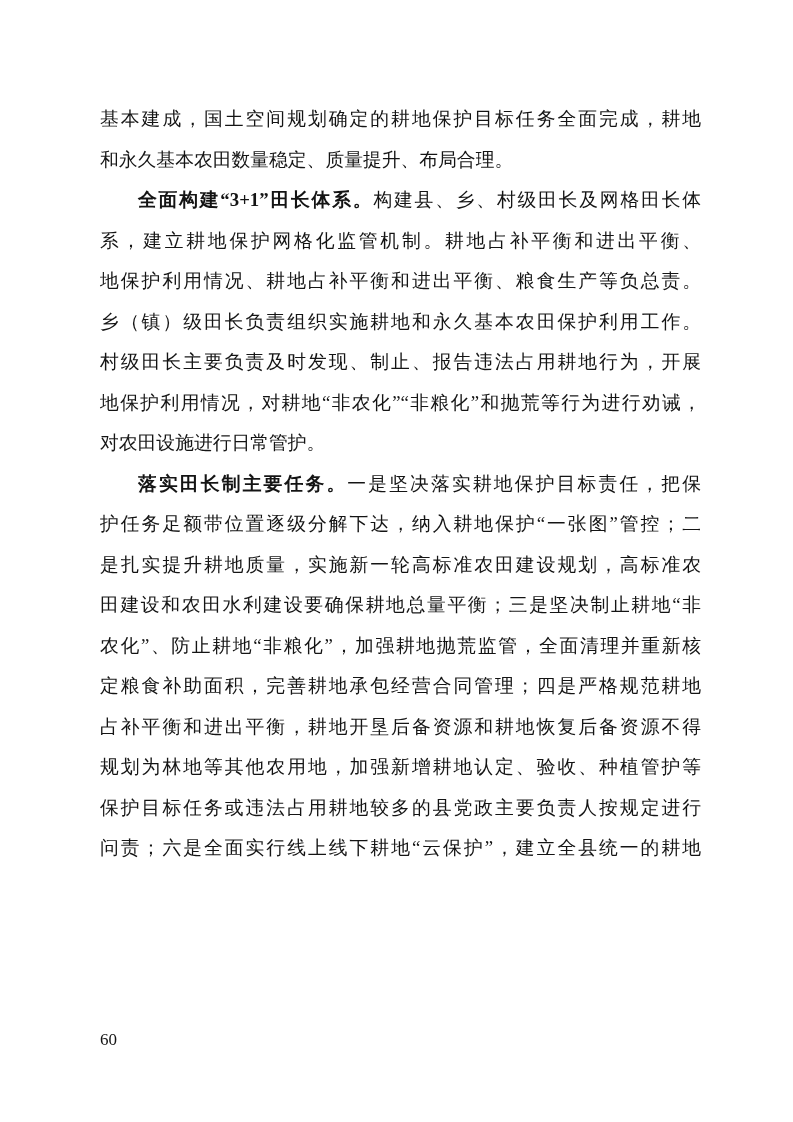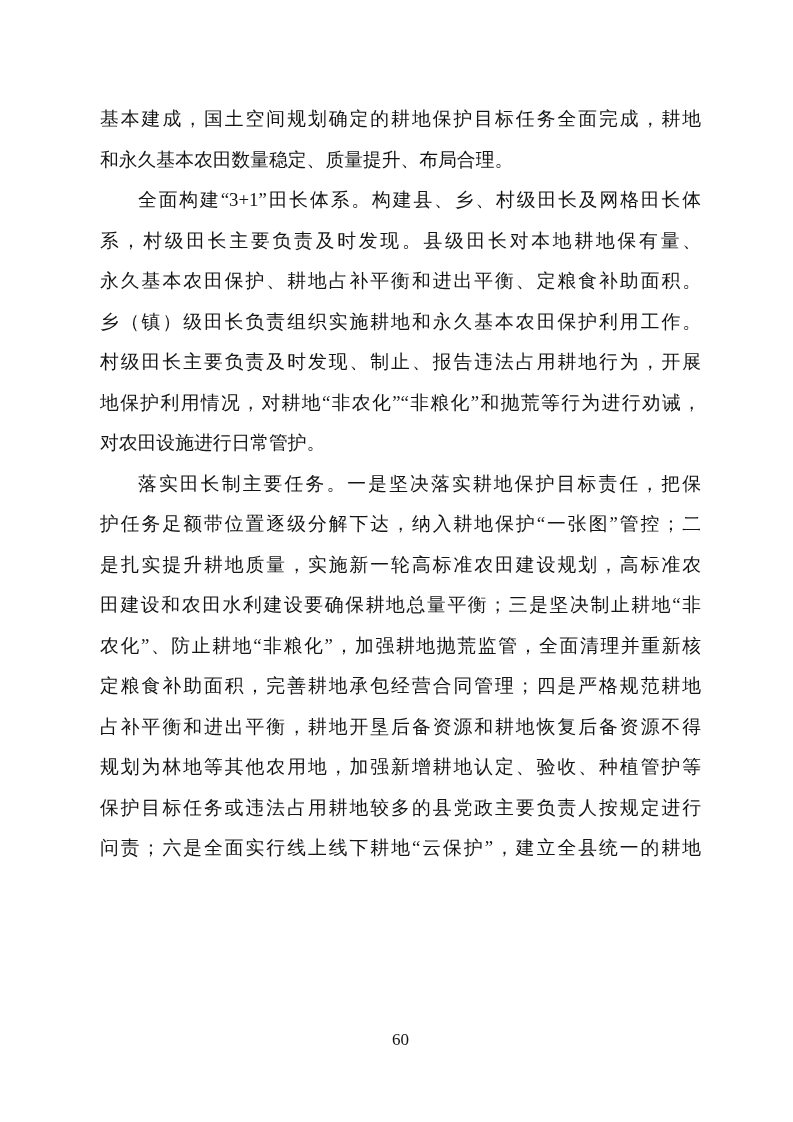--- a/index.html
+++ b/index.html
@@ -31,42 +31,42 @@
     text-align-last: justify;
     text-justify: inter-character;
   }
   .line.end {
     text-align-last: left;
   }
   .line.indent {
     padding-left: 38px;
   }
   .lead {
-    font-weight: normal;
+    font-weight: bold;
   }
   .pageno {
     position: absolute;
     left: 100px;
     top: 1030px;
     width: 601px;
-    text-align: center;
+    text-align: left;
     font-size: 17px;
     color: #141414;
   }
 </style>
 </head>
 <body>
 
 <div class="page">
   <div class="content">
     <div class="line"><span>基本建成，国土空间规划确定的耕地保护目标任务全面完成，耕地</span></div>
     <div class="line end"><span>和永久基本农田数量稳定、质量提升、布局合理。</span></div>
     <div class="line indent"><span class="lead">全面构建“3+1”田长体系。</span><span>构建县、乡、村级田长及网格田长体</span></div>
-    <div class="line"><span>系，村级田长主要负责及时发现。县级田长对本地耕地保有量、</span></div>
-    <div class="line"><span>永久基本农田保护、耕地占补平衡和进出平衡、定粮食补助面积。</span></div>
+    <div class="line"><span>系，建立耕地保护网格化监管机制。耕地占补平衡和进出平衡、</span></div>
+    <div class="line"><span>地保护利用情况、耕地占补平衡和进出平衡、粮食生产等负总责。</span></div>
     <div class="line"><span>乡（镇）级田长负责组织实施耕地和永久基本农田保护利用工作。</span></div>
     <div class="line"><span>村级田长主要负责及时发现、制止、报告违法占用耕地行为，开展</span></div>
     <div class="line"><span>地保护利用情况，对耕地“非农化”“非粮化”和抛荒等行为进行劝诫，</span></div>
     <div class="line end"><span>对农田设施进行日常管护。</span></div>
     <div class="line indent"><span class="lead">落实田长制主要任务。</span><span>一是坚决落实耕地保护目标责任，把保</span></div>
     <div class="line"><span>护任务足额带位置逐级分解下达，纳入耕地保护“一张图”管控；二</span></div>
     <div class="line"><span>是扎实提升耕地质量，实施新一轮高标准农田建设规划，高标准农</span></div>
     <div class="line"><span>田建设和农田水利建设要确保耕地总量平衡；三是坚决制止耕地“非</span></div>
     <div class="line"><span>农化”、防止耕地“非粮化”，加强耕地抛荒监管，全面清理并重新核</span></div>
     <div class="line"><span>定粮食补助面积，完善耕地承包经营合同管理；四是严格规范耕地</span></div>

